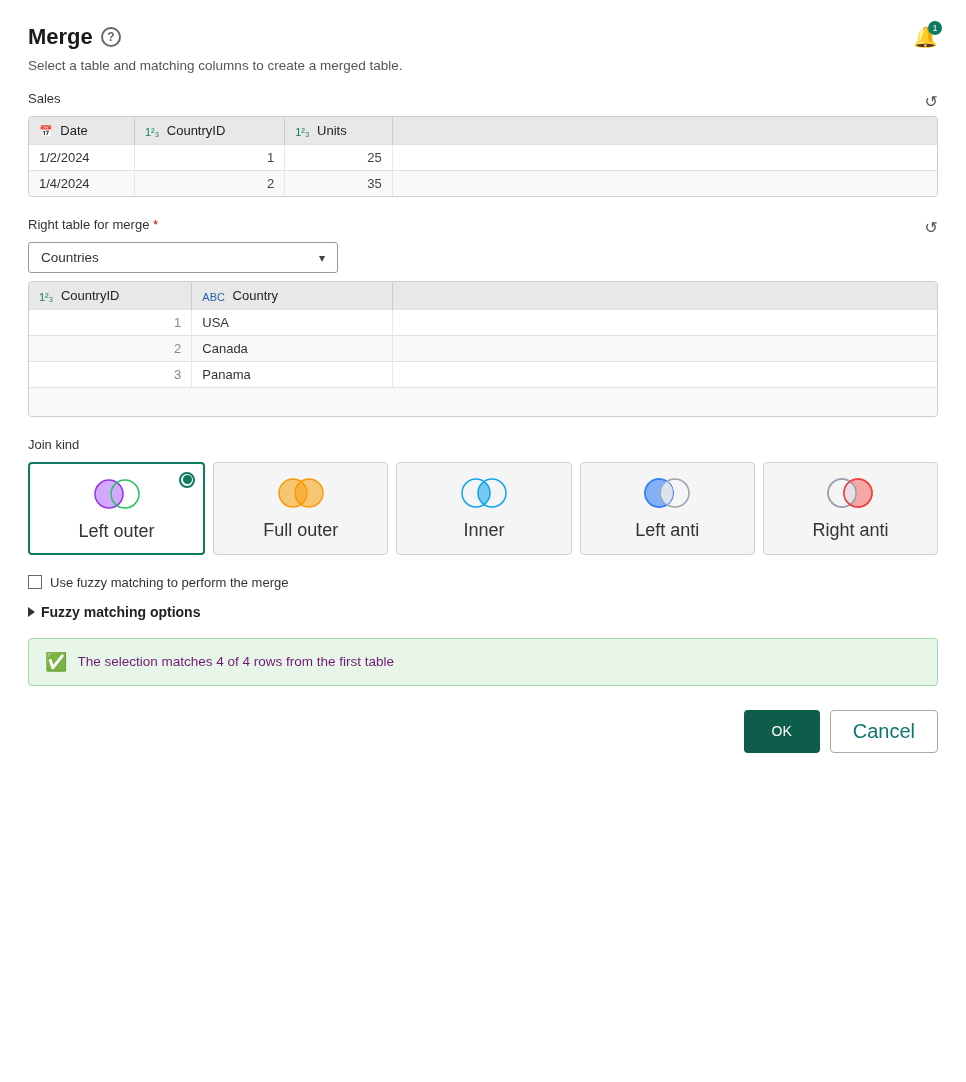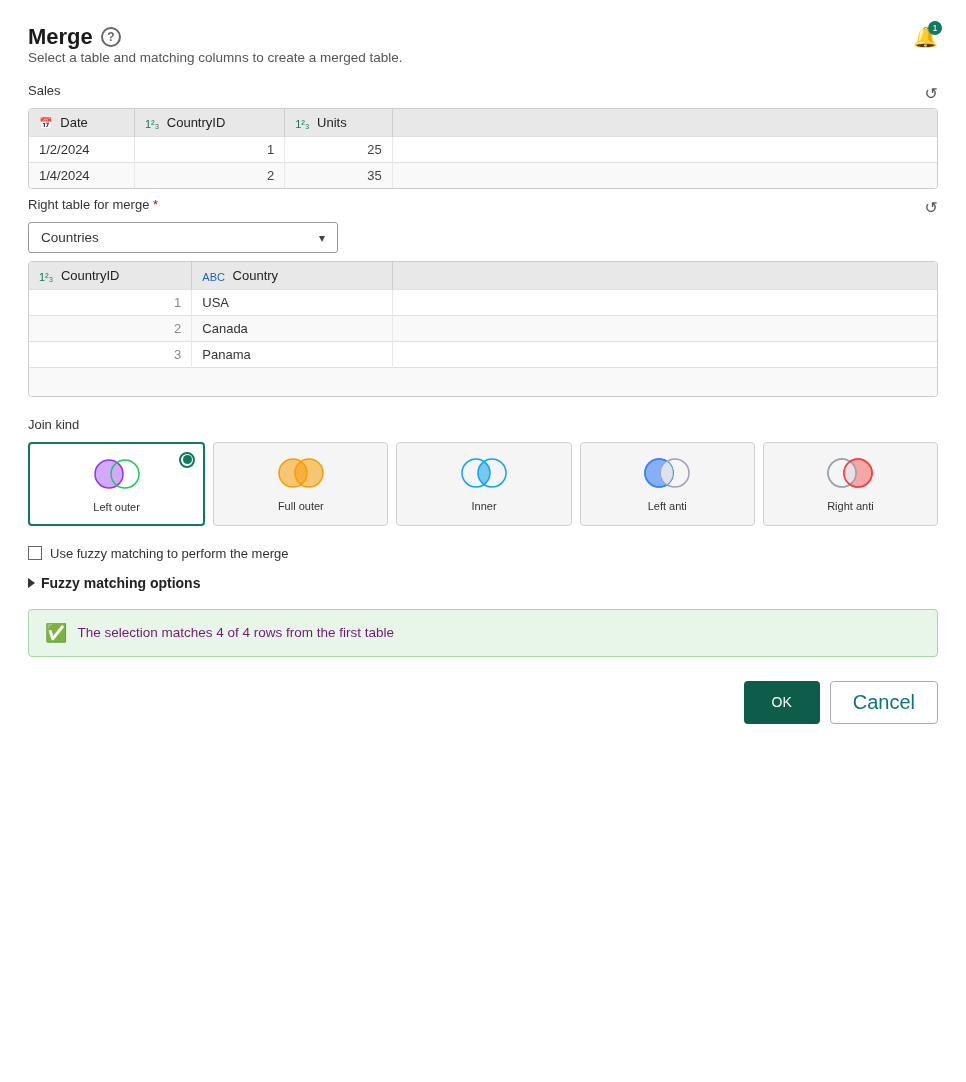--- a/index.html
+++ b/index.html
@@ -11,20 +11,21 @@
       width: 966px;
       min-height: 1082px;
       padding: 24px 28px 24px 28px;
     }
 
     
     .page-header {
       display: flex;
       align-items: center;
       justify-content: space-between;
+      margin-bottom: 8px;
     }
     .page-title-row {
       display: flex;
       align-items: center;
       gap: 8px;
     }
     .page-title {
       font-size: 22px;
       font-weight: 600;
       color: #1a1a1a;
@@ -67,21 +68,21 @@
       font-weight: 500;
       color: #333;
       margin-bottom: 6px;
     }
 
     
     .table-wrapper {
       border: 1px solid #ccc;
       border-radius: 4px;
       overflow: hidden;
-      margin-bottom: 8px;
+      margin-bottom: 20px;
     }
 
     table {
       width: 100%;
       border-collapse: collapse;
     }
     table thead tr {
       background: #e8e8e8;
     }
     table thead th {
@@ -190,21 +191,21 @@
       border-radius: 50%;
       background: #fff;
       display: flex; align-items: center; justify-content: center;
     }
     .join-card-radio-inner {
       width: 9px; height: 9px;
       border-radius: 50%;
       background: #0e7a5f;
     }
     .join-card-label {
-      font-size: 11px;
+      font-size: 18px;
       color: #333;
       text-align: center;
       line-height: 1.3;
     }
 
     
     .venn-svg { width: 52px; height: 36px; }
 
     
     .fuzzy-row {

